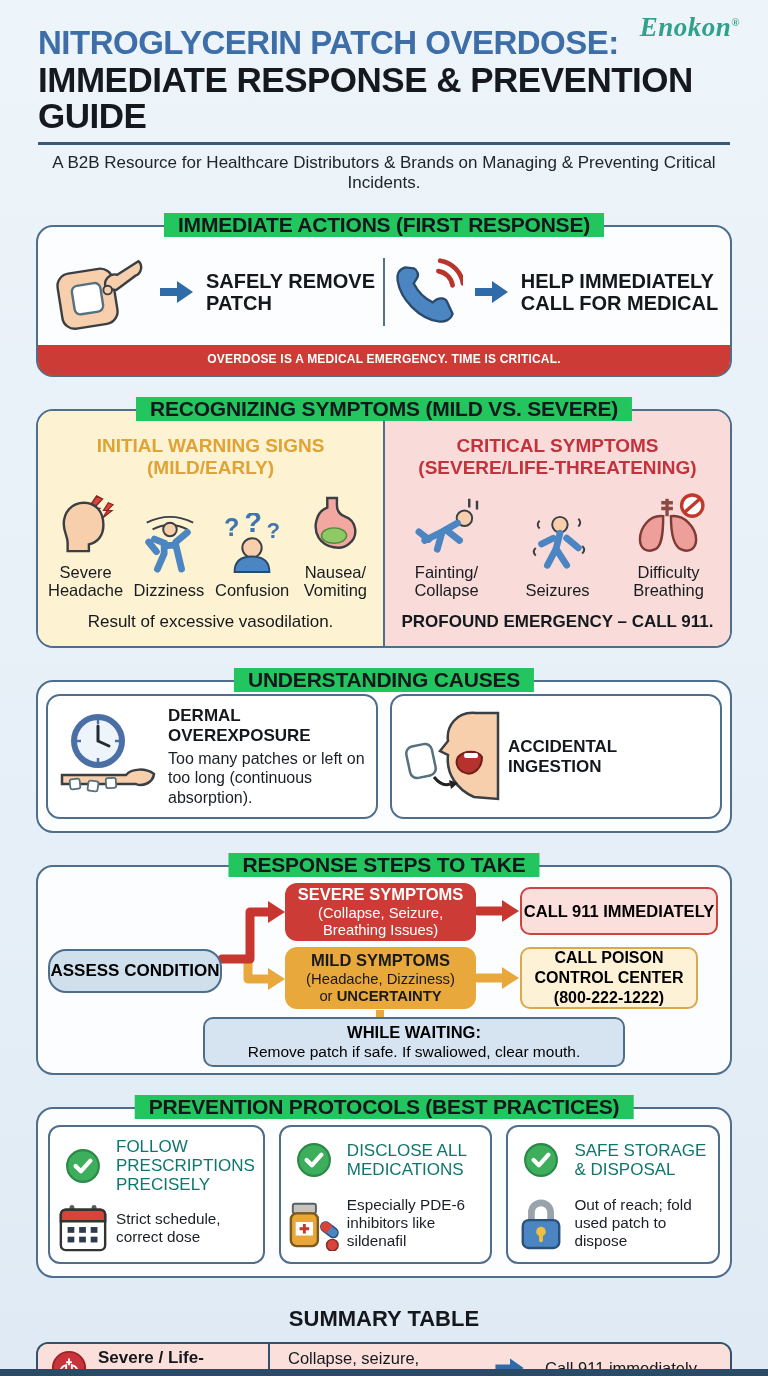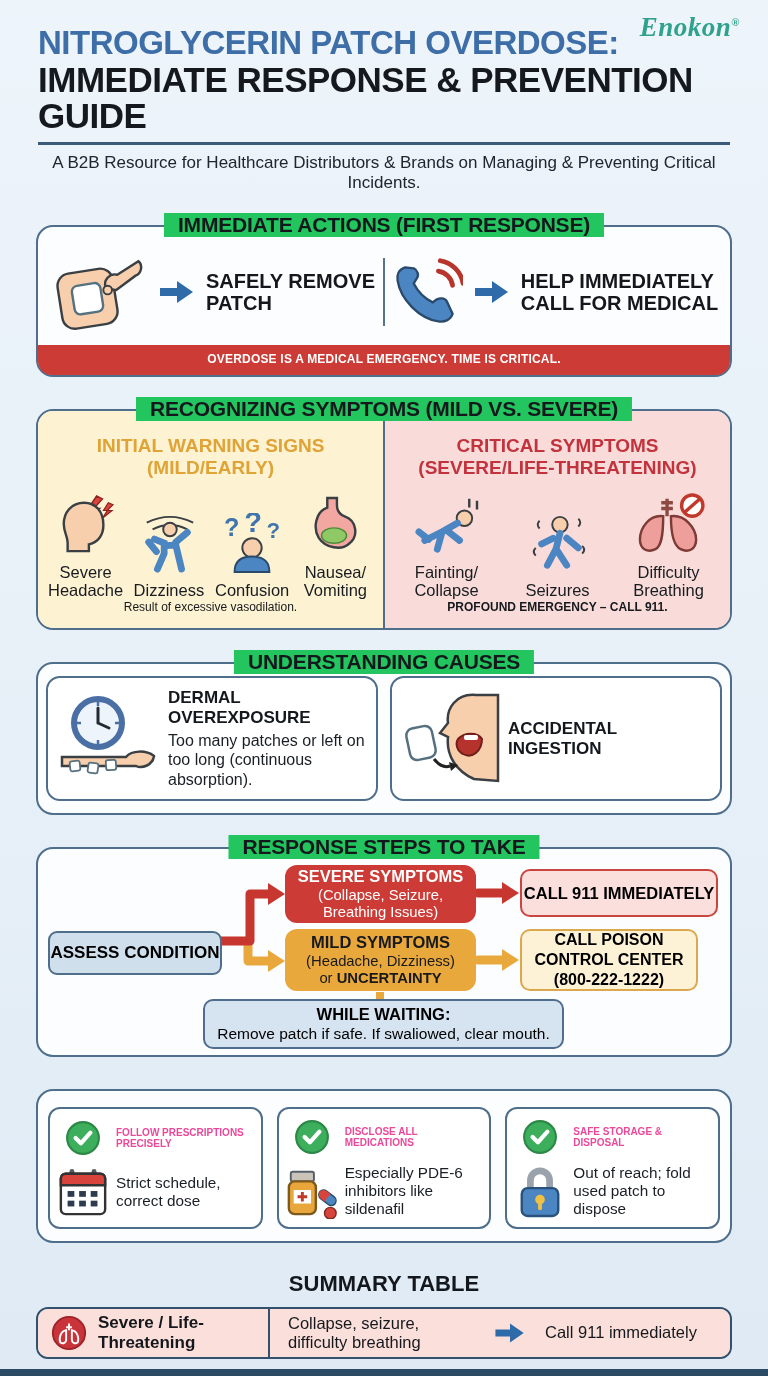--- a/index.html
+++ b/index.html
@@ -37,57 +37,57 @@
   .sym-panel { flex:1; padding:24px 6px 14px; }
   .sym-panel.mild { background:#fdf2d2; }
   .sym-panel.sev { background:#f9dcda; border-left:2px solid #4e6e8c; }
   .sym-head { text-align:center; font-weight:800; font-size:19px; line-height:1.15; }
   .sym-panel.mild .sym-head { color:#dfa336; }
   .sym-panel.sev  .sym-head { color:#c2333e; }
   .sym-icons { display:flex; justify-content:space-around; align-items:flex-end; margin-top:14px; }
   .sym-item { text-align:center; flex:1; }
   .sym-ic { height:62px; display:flex; align-items:flex-end; justify-content:center; }
   .sym-label { margin-top:8px; font-size:16.5px; color:#181c20; line-height:1.12; }
-  .sym-note { text-align:center; font-size:12px; color:#15191d; }
+  .sym-note { text-align:center; margin-top:12px; font-size:17px; color:#15191d; }
   .sym-note.bold { font-weight:800; }
 
   
   .causes-row { display:flex; gap:12px; padding:12px 8px; }
   .cause-box { flex:1; background:#fff; border:2px solid #4e6e8c; border-radius:14px;
                padding:10px 10px; display:flex; align-items:center; gap:6px; }
   .cause-text { flex:1; }
   .cause-title { font-weight:800; font-size:17px; color:#14181d; }
   .cause-desc { margin-top:3px; font-size:16px; line-height:1.22; color:#1a1f26; }
   .cause-danger { font-weight:800; }
 
   
   .flow { position:relative; height:206px; }
   .flow svg.lines { position:absolute; inset:0; }
   .fbox { position:absolute; display:flex; flex-direction:column; justify-content:center;
           text-align:center; line-height:1.18; }
   .assess  { left:10px;  top:82px;  width:174px; height:44px; background:#cfdfec;
-             border:2px solid #4e6e8c; border-radius:9px; font-weight:800; font-size:17px; }
+             border:2px solid #4e6e8c; border-radius:18px; font-weight:800; font-size:17px; }
   .fsevere { left:247px; top:16px;  width:191px; height:58px; background:#cc3b35; color:#fff; border-radius:12px; }
   .fcall   { left:482px; top:20px;  width:198px; height:48px; background:#fbdfdc;
              border:2px solid #c9453f; border-radius:10px; font-weight:800; font-size:16.5px; }
   .fmild   { left:247px; top:80px;  width:191px; height:62px; background:#e9a83c; color:#17191c; border-radius:12px;text-align:center; }
   .fpoison { left:482px; top:80px;  width:178px; height:62px; background:#fdf2d6;
              border:2px solid #dca84e; border-radius:10px; font-weight:800; font-size:16px; line-height:1.25; }
-  .fwait   { left:165px; top:150px; width:361px; height:50px; background:#d6e4f1;
+  .fwait   { left:165px; top:150px; width:422px; height:50px; background:#d6e4f1;
              border:2px solid #4e6e8c; border-radius:10px; }
   .fb-title { font-weight:800; font-size:16.5px; }
   .fb-line  { font-size:14.8px; }
   .fwait .fb-line { font-size:15.5px; }
 
   
   .prev-row { display:flex; gap:14px; padding:16px 10px 12px; }
   .prev-box { flex:1; background:#fff; border:2px solid #4e6e8c; border-radius:12px; padding:10px 8px 8px;
               display:grid; grid-template-columns:50px 1fr; column-gap:8px; row-gap:8px; align-items:center; }
   .prev-check { justify-self:center; }
-  .prev-title { font-weight:700; font-size:10px; line-height:1.12; color:#ec4899; }
+  .prev-title { font-weight:400; font-size:17px; line-height:1.12; color:#0f766e; }
   .prev-ic { justify-self:center; }
   .prev-desc { font-size:15.3px; line-height:1.18; color:#1a1f26; }
 
   
   .summary-title { margin-top:28px; text-align:center; font-weight:800; font-size:22px; color:#14181d; }
   .summary-table { margin:10px 36px 0; border:2.5px solid #33516d; border-radius:12px; overflow:hidden; }
   .sum-row { display:flex; align-items:stretch; min-height:44px; }
   .sum-row.r1 { background:#fbdfda; }
   .sum-cat { width:232px; display:flex; align-items:center; gap:10px; padding:4px 6px 4px 12px;
              border-right:2px solid #33516d; }
@@ -364,20 +364,21 @@
         <div>(800-222-1222)</div>
       </div>
       <div class="fbox fwait">
         <div class="fb-title">WHILE WAITING:</div>
         <div class="fb-line">Remove patch if safe. If swaliowed, clear mouth.</div>
       </div>
     </div>
   </div>
 
   <div class="card">
+    <div class="card-title">PREVENTION PROTOCOLS (BEST PRACTICES)</div>
     <div class="prev-row">
       <div class="prev-box">
         <span class="ic prev-check">
           <svg width="36" height="36" viewBox="0 0 34 34">
               <circle cx="17" cy="17" r="15" fill="#3cae5c" stroke="#2c8846" stroke-width="2"></circle>
               <path d="M10 17 l5 5 9 -10" stroke="#fff" stroke-width="4" fill="none" stroke-linecap="round" stroke-linejoin="round"></path>
             </svg>
         </span>
         <div class="prev-title">FOLLOW PRESCRIPTIONS PRECISELY</div>
         <span class="ic prev-ic">

